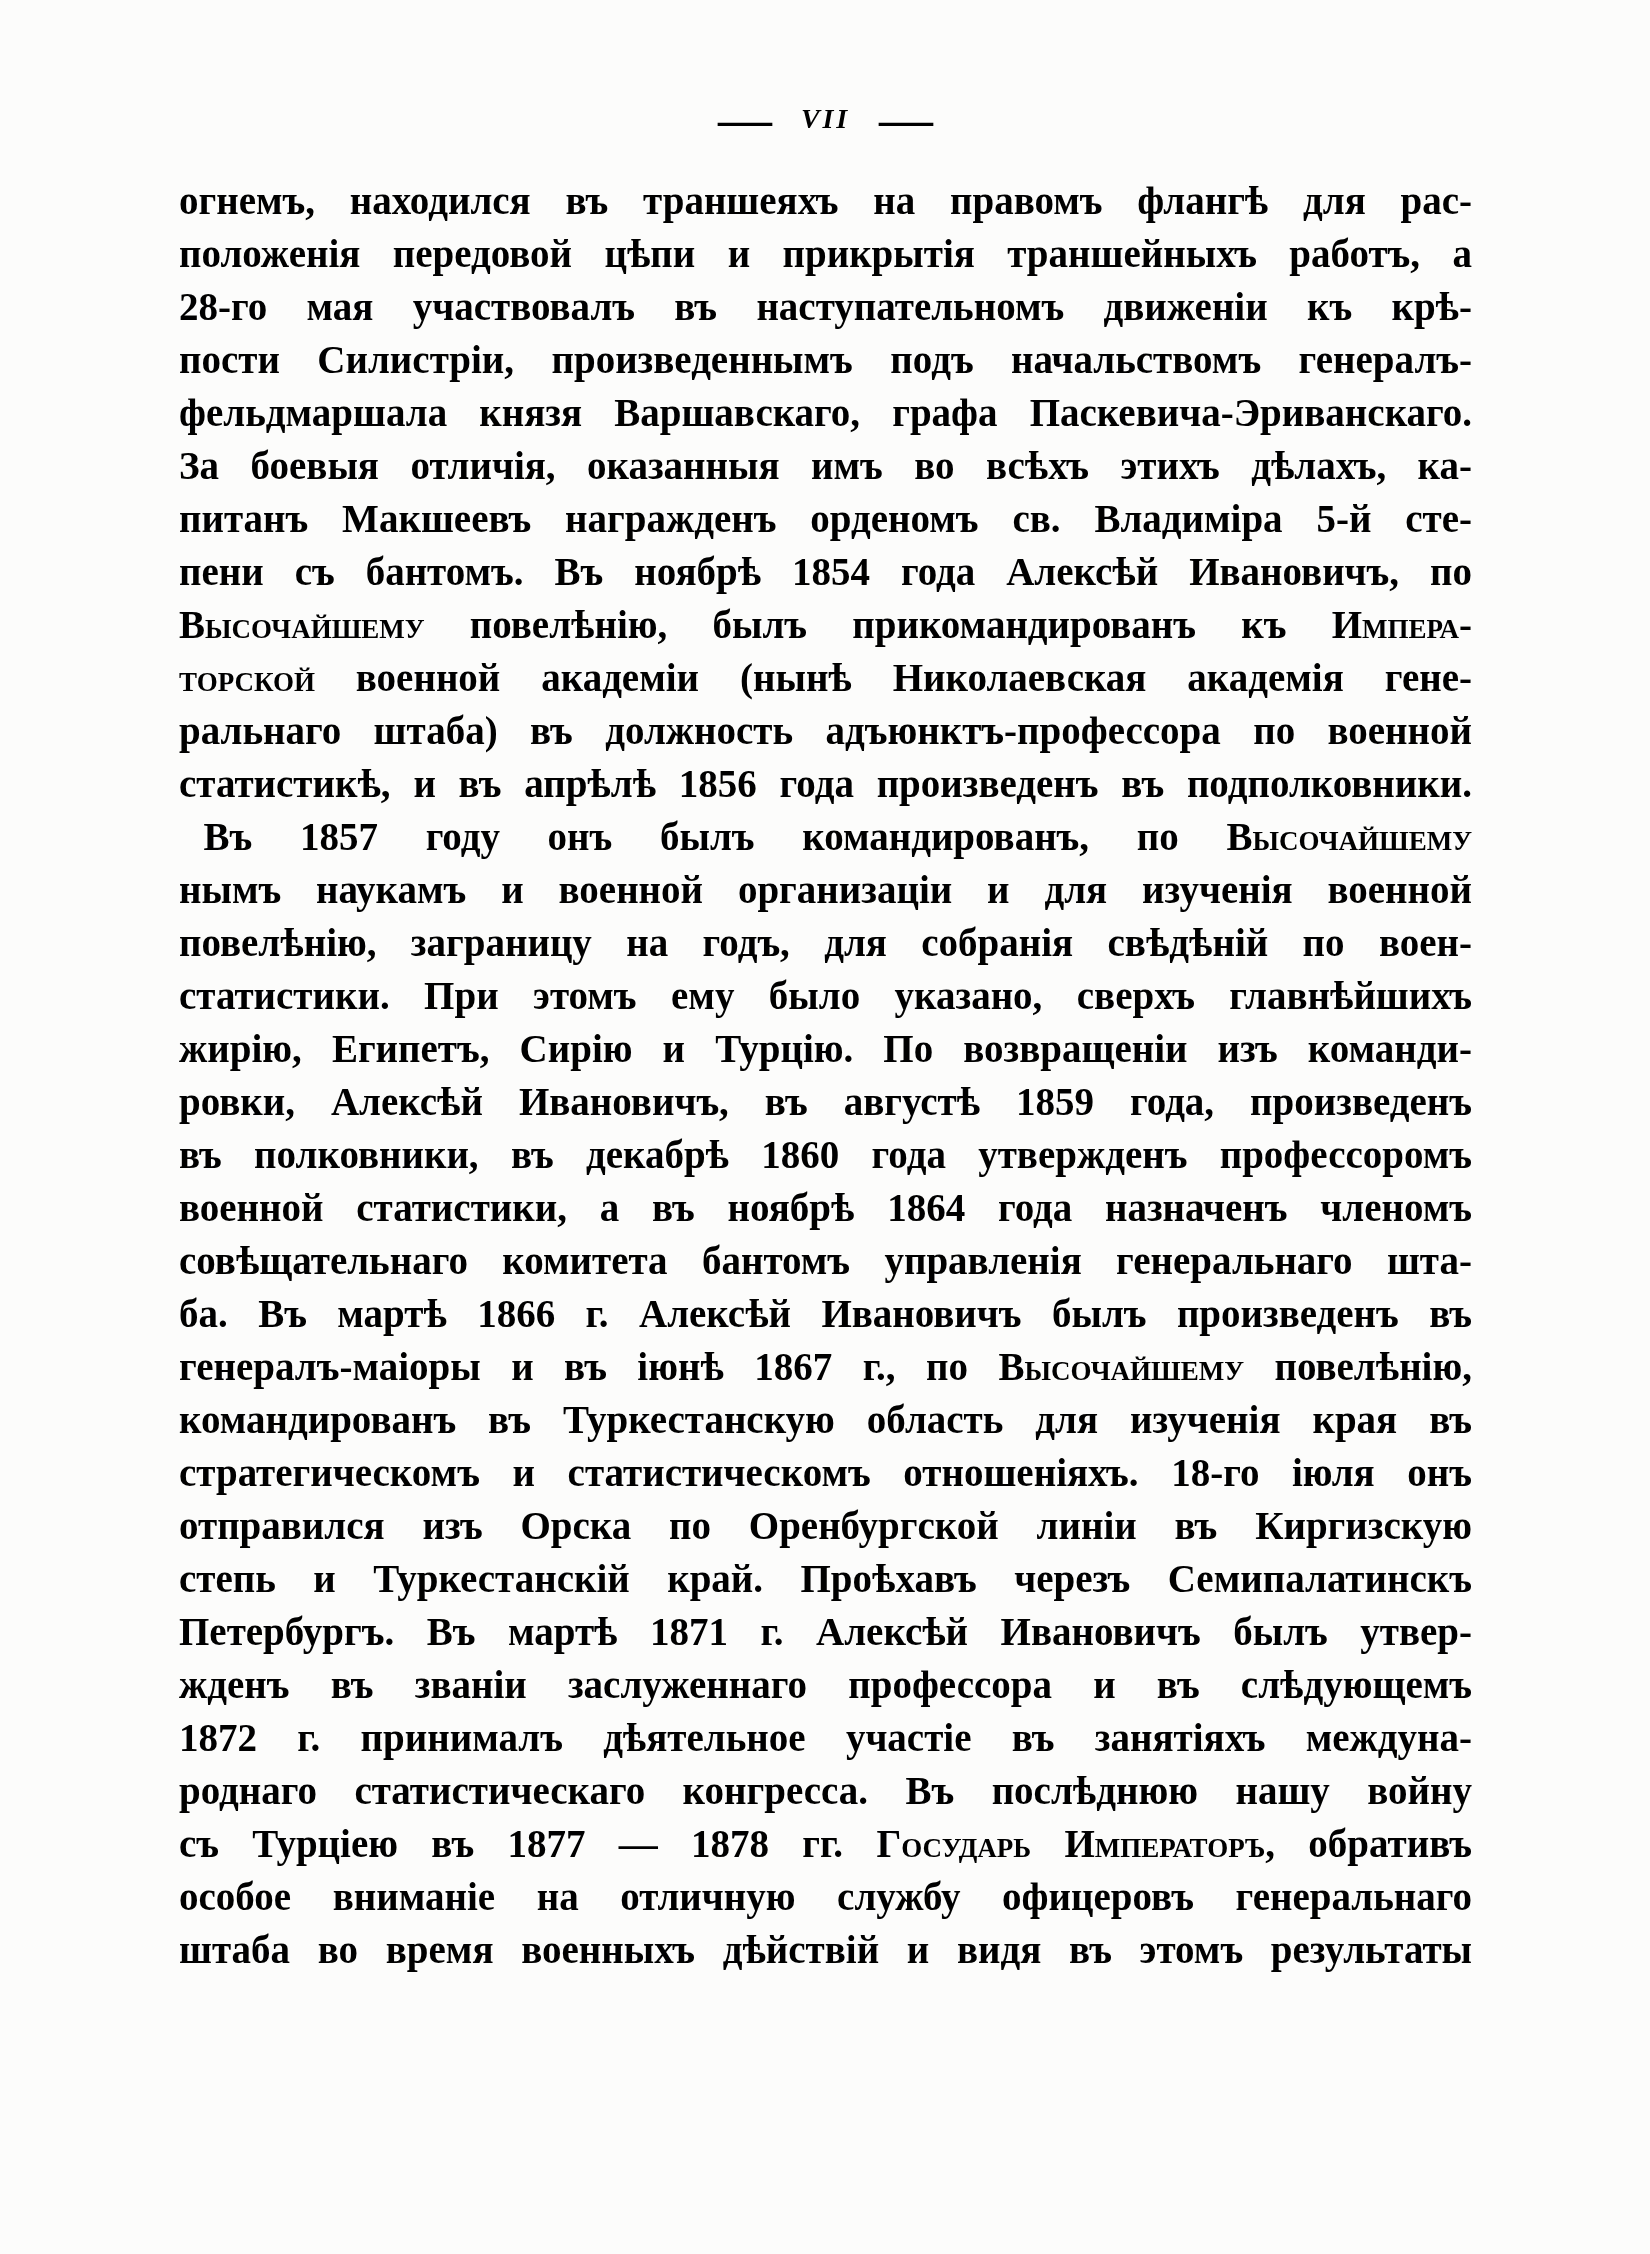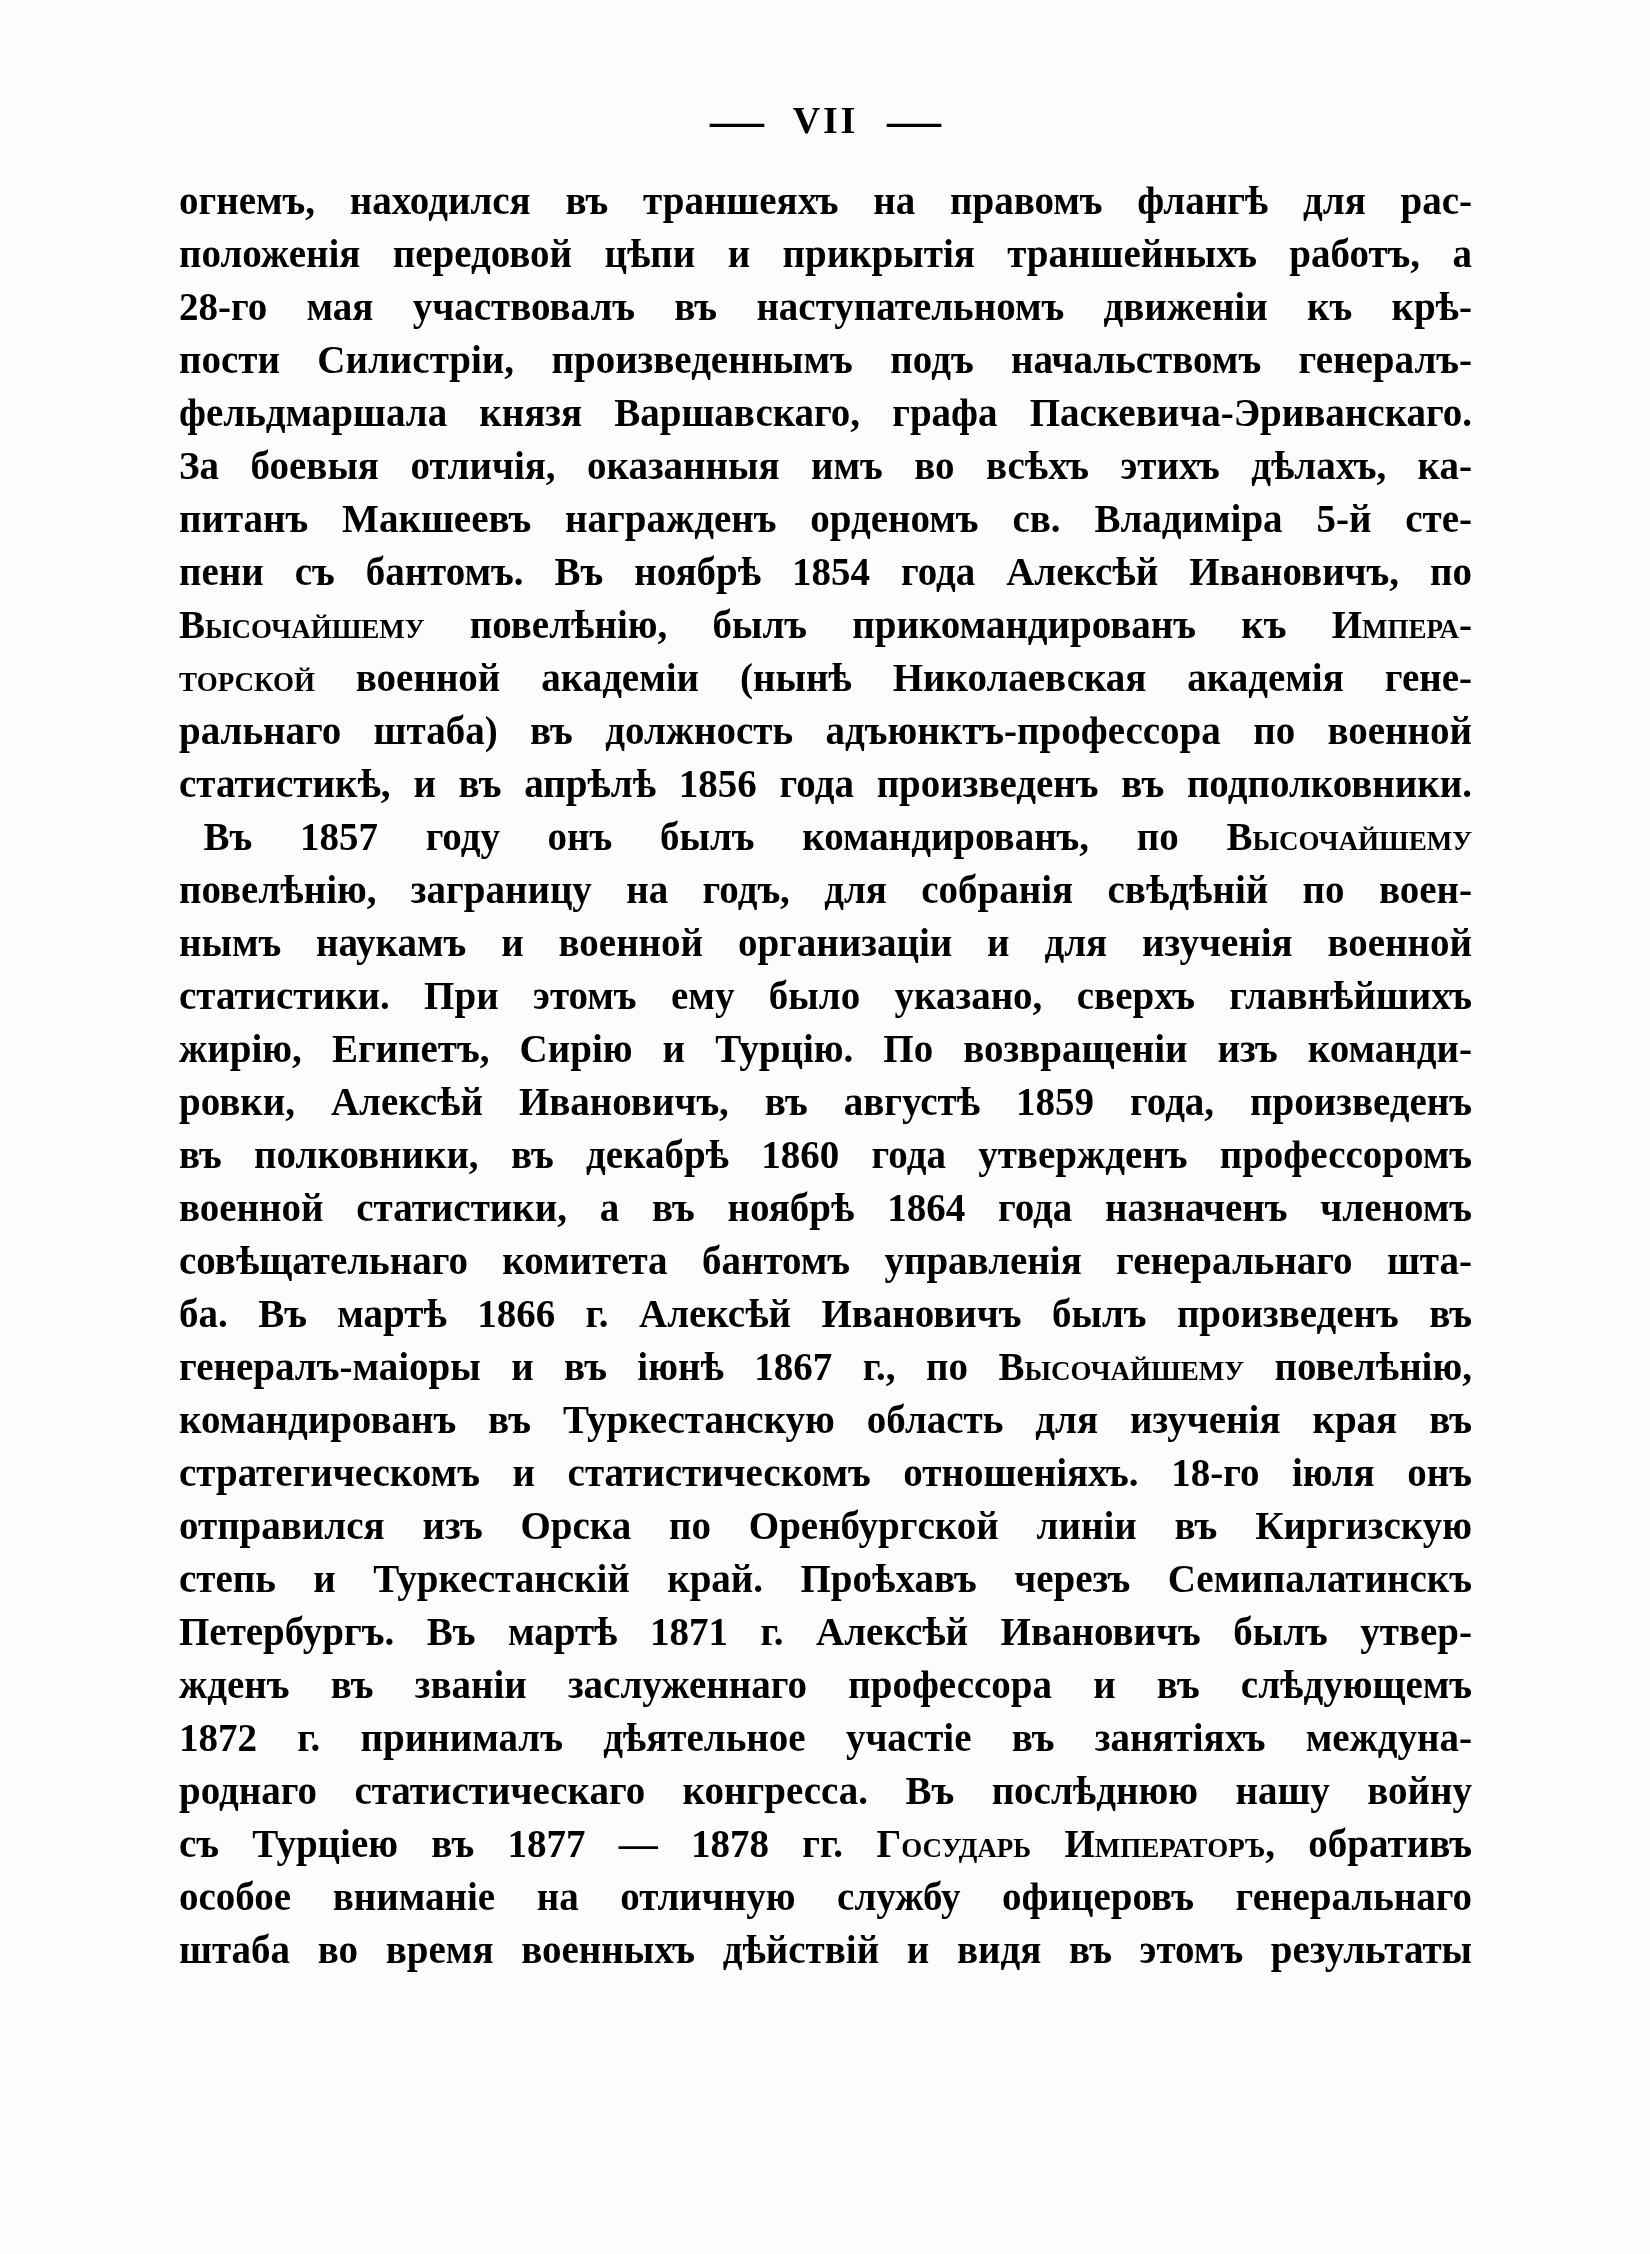--- a/index.html
+++ b/index.html
@@ -27,22 +27,23 @@
     align-items: center;
     gap: 38px;
     font-weight: bold;
   }
   .running-head .dash {
     display: inline-block;
     font-size: 36px;
     transform: scaleX(1.5) scaleY(1.3);
   }
   .running-head .page-number {
-    font-size: 38px;
+    font-size: 28px;
     letter-spacing: 2.8px;
+    font-style: italic;
   }
   .text-block {
     position: absolute;
     left: 179px;
     top: 174px;
     width: 1293px;
     font-size: 39px;
     font-weight: bold;
     line-height: 53px;
     text-align: justify;
@@ -75,22 +76,22 @@
         <div class="line">За боевыя отличія, оказанныя имъ во всѣхъ этихъ дѣлахъ, ка-</div>
         <div class="line">питанъ Макшеевъ награжденъ орденомъ св. Владиміра 5-й сте-</div>
         <div class="line">пени съ бантомъ. Въ ноябрѣ 1854 года Алексѣй Ивановичъ, по</div>
         <div class="line"><span class="sc">Высочайшему</span> повелѣнію, былъ прикомандированъ къ <span class="sc">Импера-</span></div>
         <div class="line"><span class="sc">торской</span> военной академіи (нынѣ Николаевская академія гене-</div>
         <div class="line">ральнаго штаба) въ должность адъюнктъ-профессора по военной</div>
         <div class="line">статистикѣ, и въ апрѣлѣ 1856 года произведенъ въ подполковники.</div>
       </div>
       <div>
         <div class="line indent">Въ 1857 году онъ былъ командированъ, по <span class="sc">Высочайшему</span></div>
+        <div class="line">нымъ наукамъ и военной организаціи и для изученія военной</div>
         <div class="line">повелѣнію, заграницу на годъ, для собранія свѣдѣній по воен-</div>
-        <div class="line">нымъ наукамъ и военной организаціи и для изученія военной</div>
         <div class="line">статистики. При этомъ ему было указано, сверхъ главнѣйшихъ</div>
         <div class="line">жирію, Египетъ, Сирію и Турцію. По возвращеніи изъ команди-</div>
         <div class="line">ровки, Алексѣй Ивановичъ, въ августѣ 1859 года, произведенъ</div>
         <div class="line">въ полковники, въ декабрѣ 1860 года утвержденъ профессоромъ</div>
         <div class="line">военной статистики, а въ ноябрѣ 1864 года назначенъ членомъ</div>
         <div class="line">совѣщательнаго комитета бантомъ управленія генеральнаго шта-</div>
         <div class="line">ба. Въ мартѣ 1866 г. Алексѣй Ивановичъ былъ произведенъ въ</div>
         <div class="line">генералъ-маіоры и въ іюнѣ 1867 г., по <span class="sc">Высочайшему</span> повелѣнію,</div>
         <div class="line">командированъ въ Туркестанскую область для изученія края въ</div>
         <div class="line">стратегическомъ и статистическомъ отношеніяхъ. 18-го іюля онъ</div>

